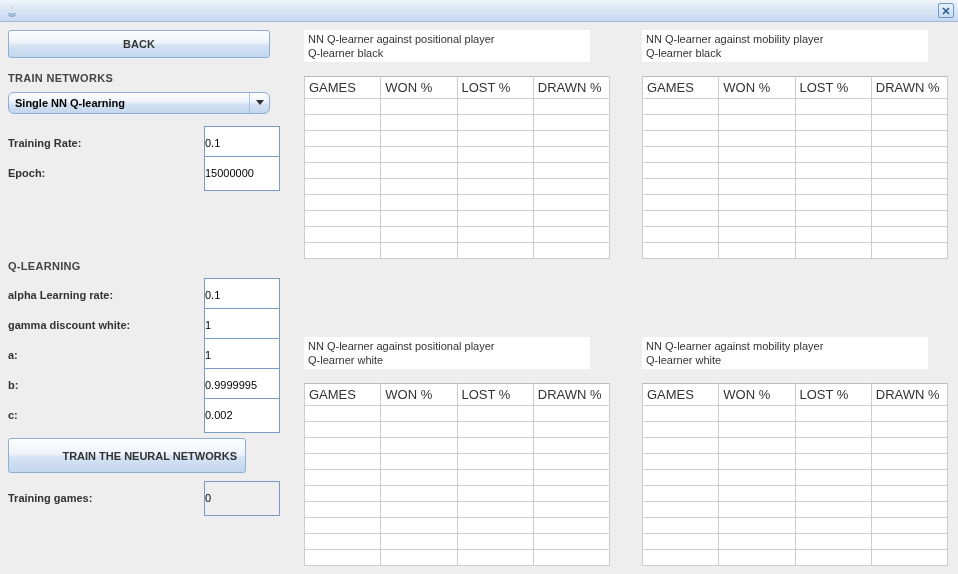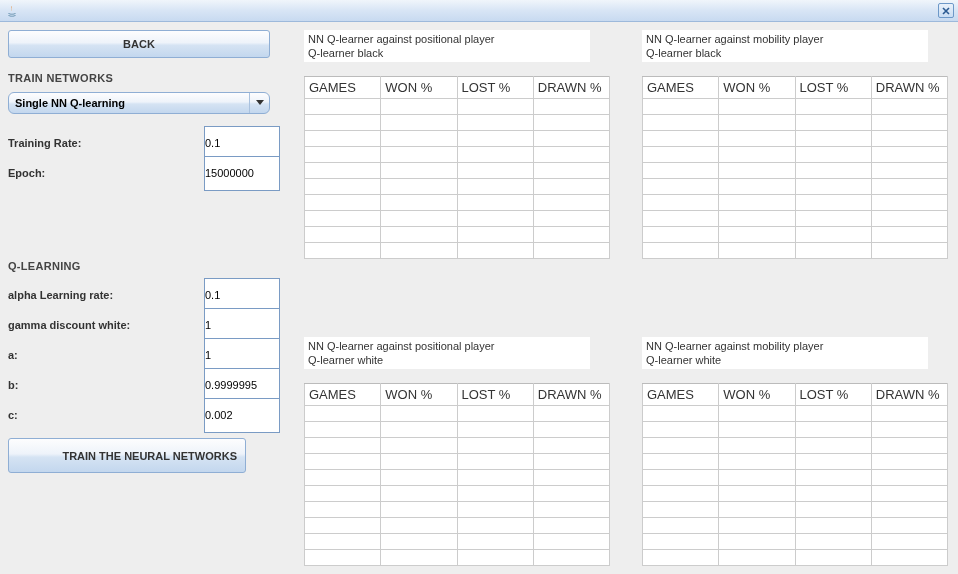--- a/index.html
+++ b/index.html
@@ -244,20 +244,24 @@
         <span class="field-label">b:</span>
         <input class="field-input" type="text" value="0.9999995" style="">
       </div>
       <div class="field-row">
         <span class="field-label">c:</span>
         <input class="field-input" type="text" value="0.002" style="">
       </div>
 
       <button class="btn btn-train">TRAIN THE NEURAL NETWORKS</button>
 
+      <div class="field-row">
+        <span class="field-label">Training games:</span>
+        <input class="field-input readonly" type="text" readonly="" value="0" style="">
+      </div>
     </div>
   </div>
 
   <div class="right-panel">
     <div class="tables-row right-top">
       <div class="table-block">
         <div class="table-title">
           <div>NN Q-learner against positional player</div>
           <div>Q-learner black</div>
         </div>

